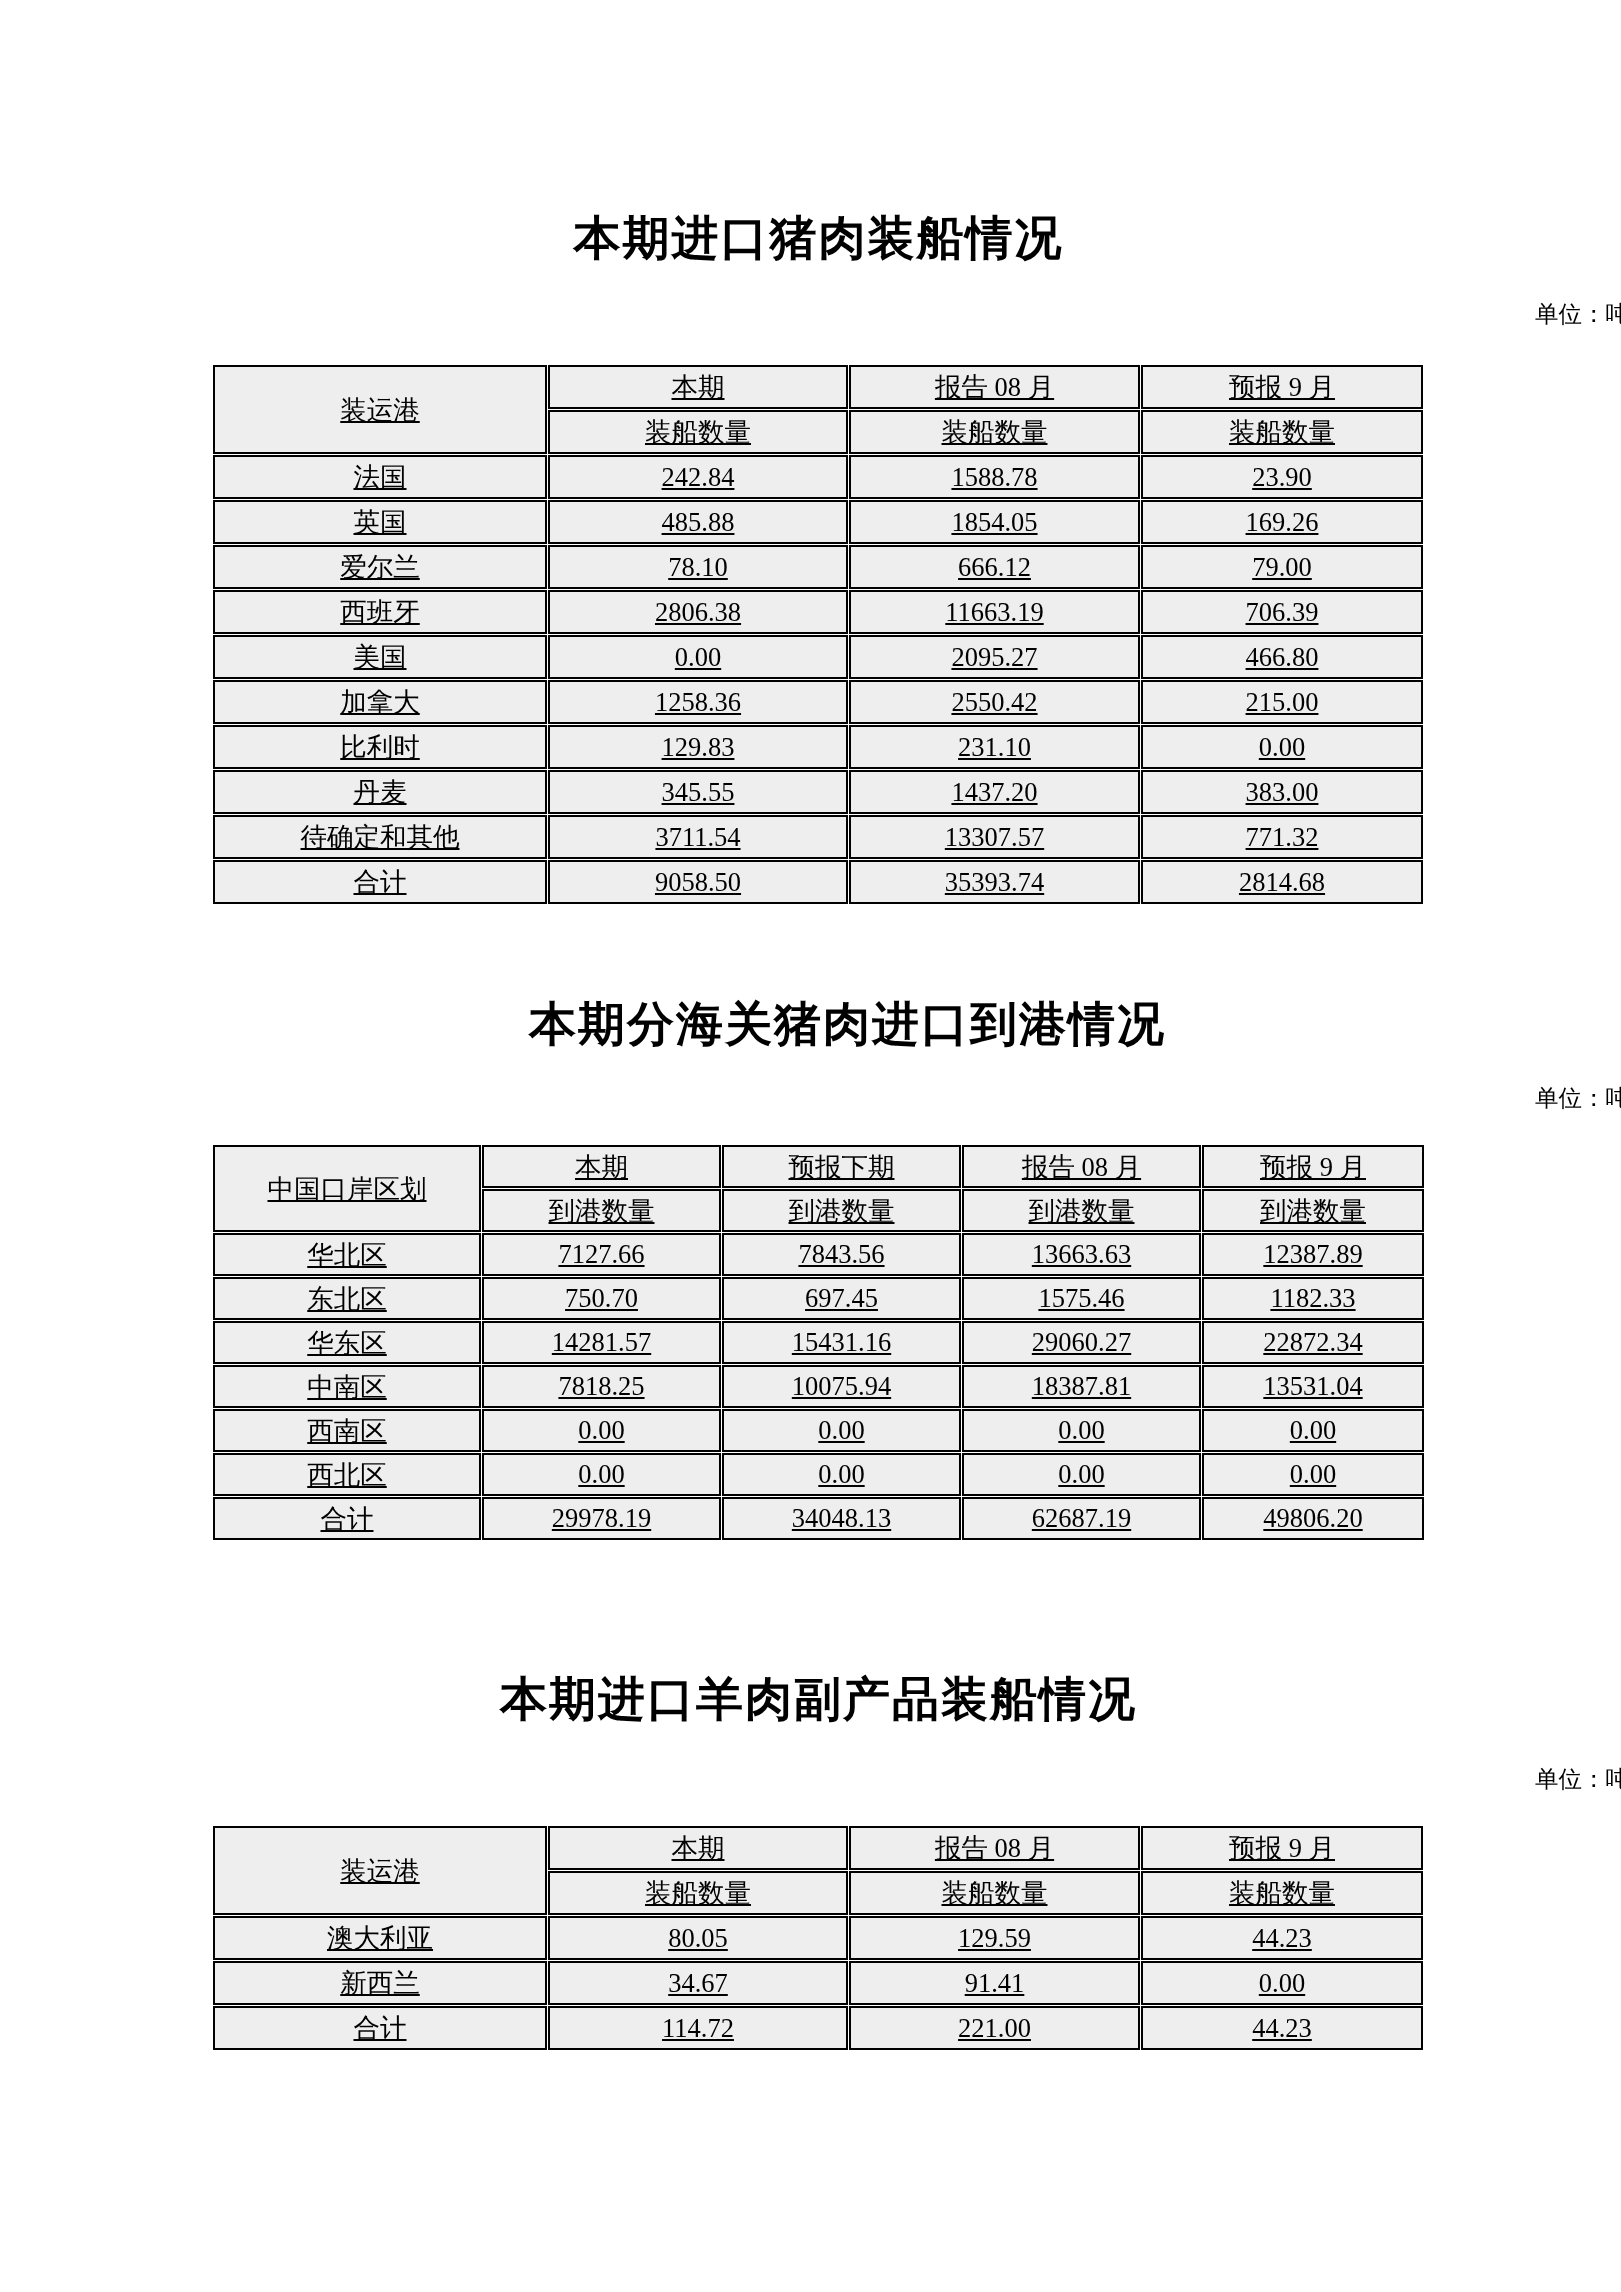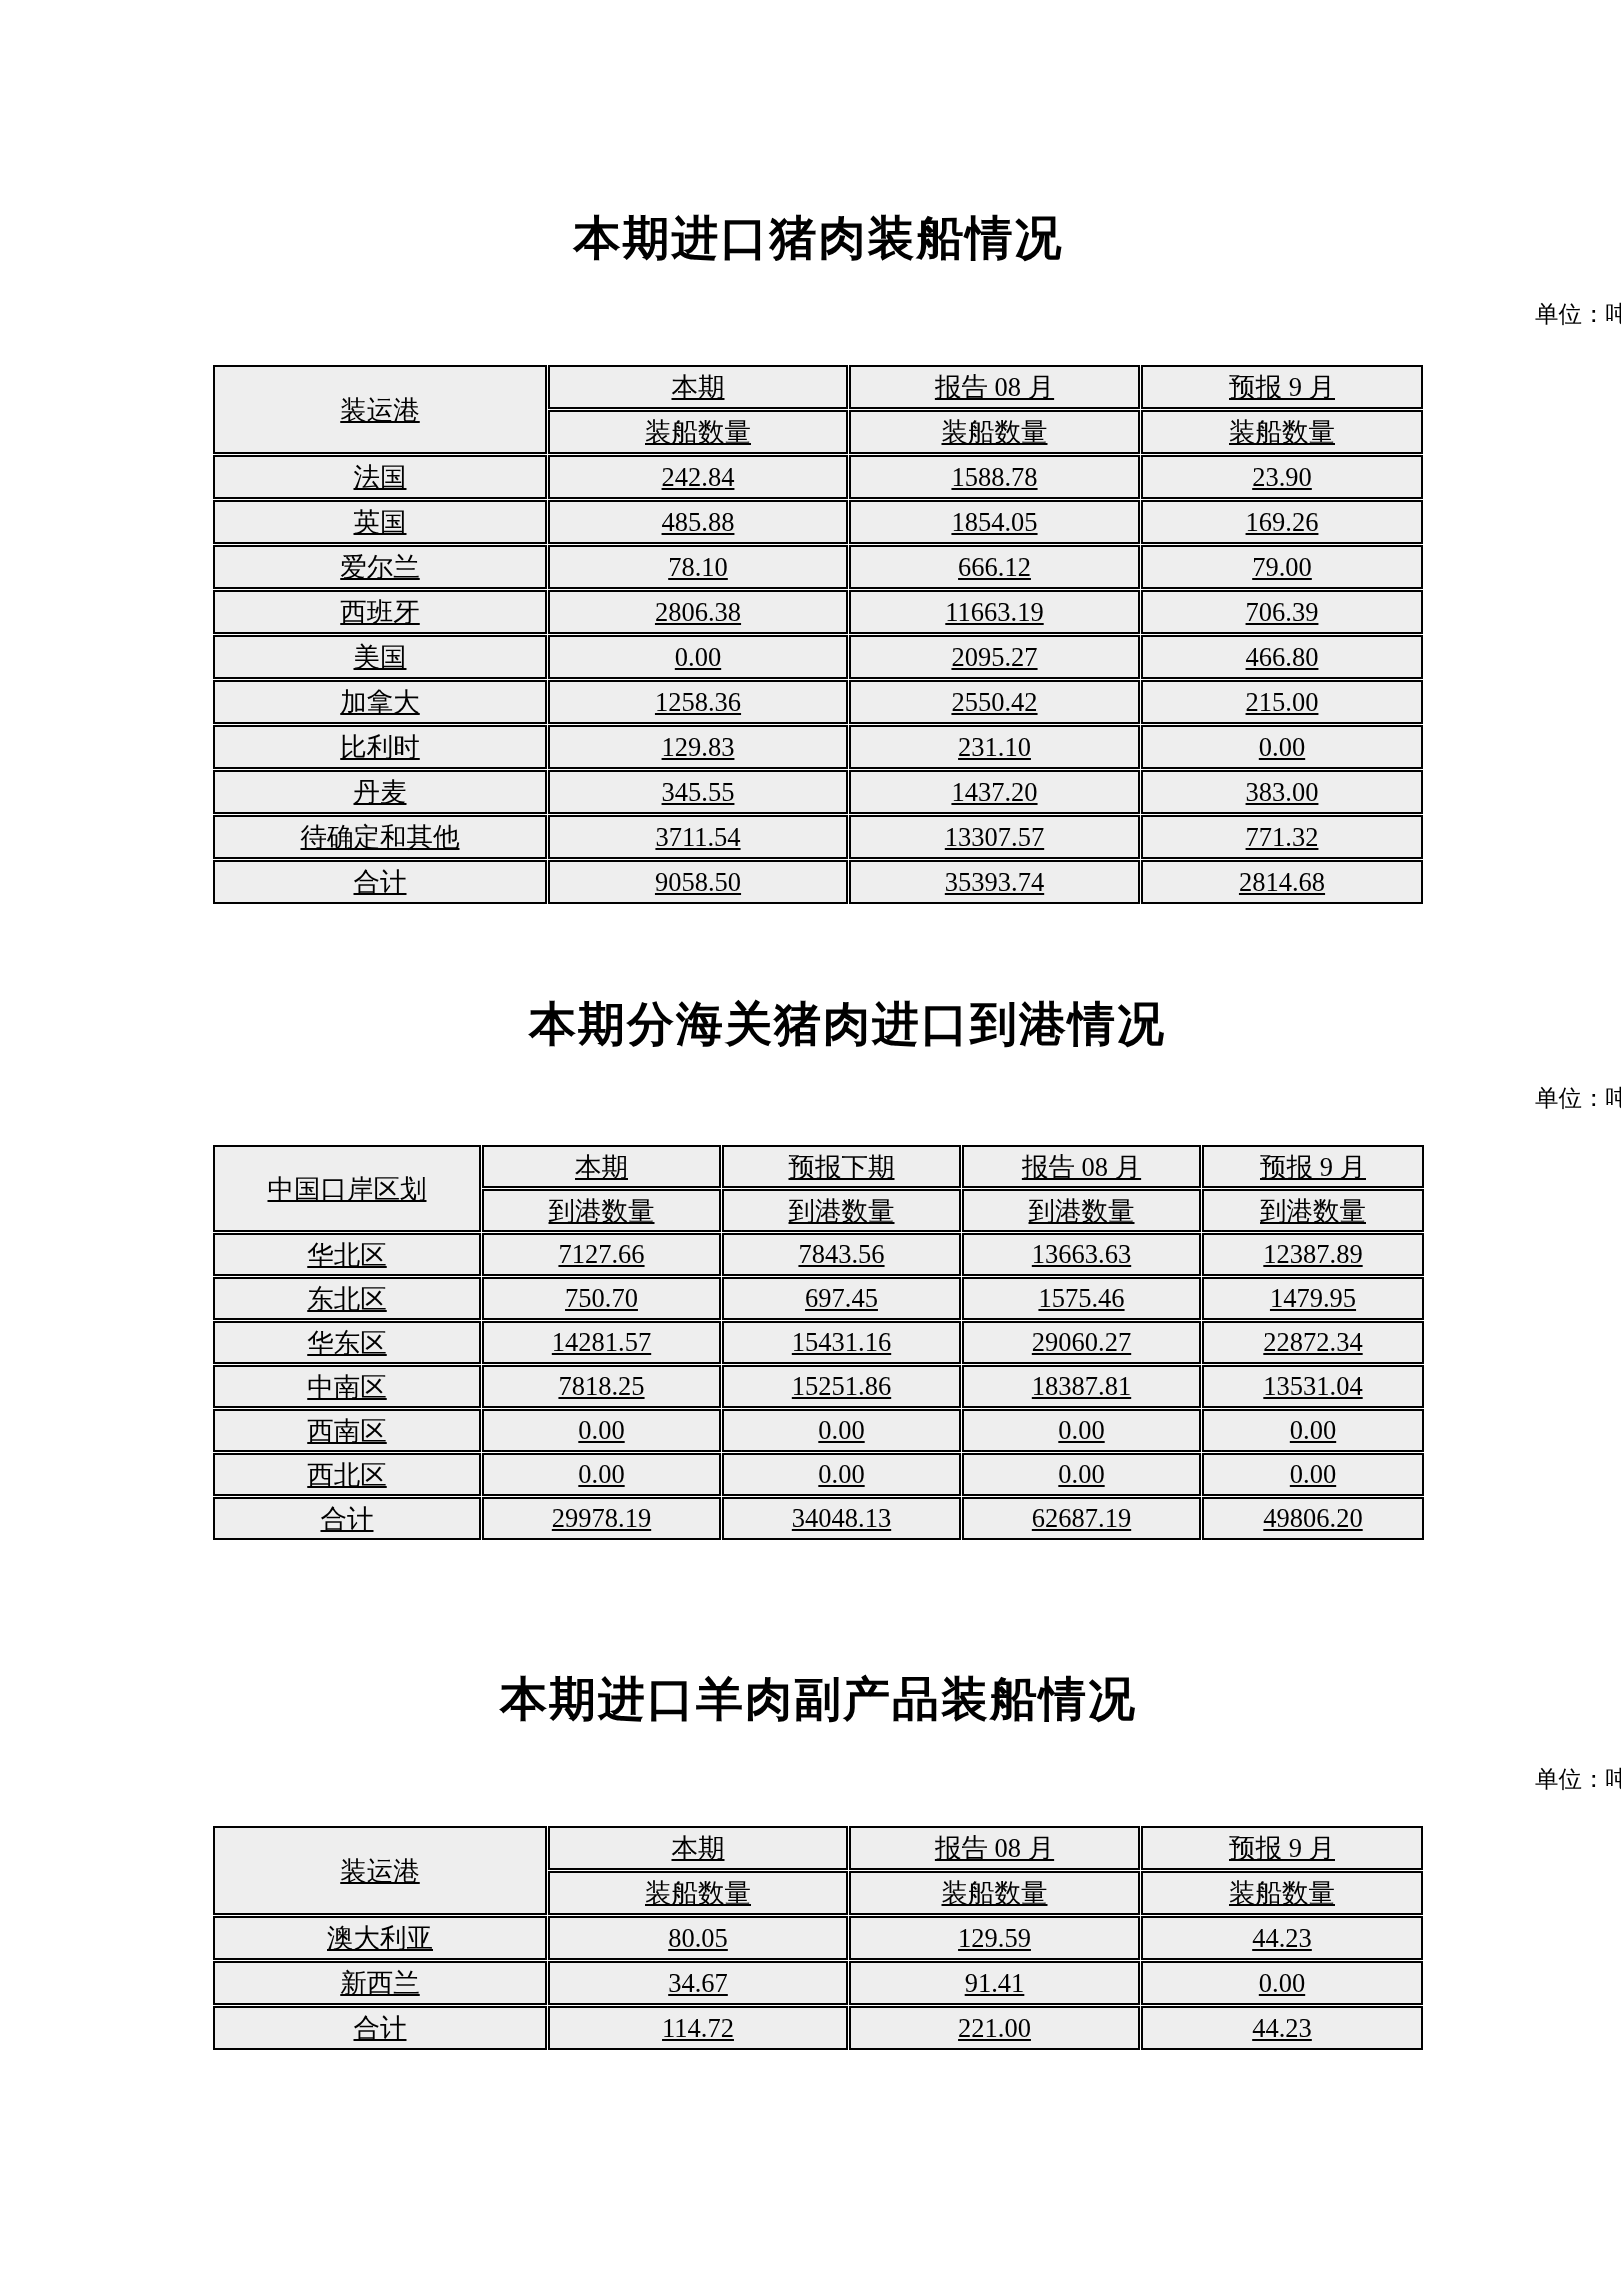--- a/index.html
+++ b/index.html
@@ -190,33 +190,33 @@
       <td>7127.66</td>
       <td>7843.56</td>
       <td>13663.63</td>
       <td>12387.89</td>
     </tr>
     <tr>
       <td>东北区</td>
       <td>750.70</td>
       <td>697.45</td>
       <td>1575.46</td>
-      <td>1479.95</td>
+      <td>1182.33</td>
     </tr>
     <tr>
       <td>华东区</td>
       <td>14281.57</td>
       <td>15431.16</td>
       <td>29060.27</td>
       <td>22872.34</td>
     </tr>
     <tr>
       <td>中南区</td>
       <td>7818.25</td>
-      <td>15251.86</td>
+      <td>10075.94</td>
       <td>18387.81</td>
       <td>13531.04</td>
     </tr>
     <tr>
       <td>西南区</td>
       <td>0.00</td>
       <td>0.00</td>
       <td>0.00</td>
       <td>0.00</td>
     </tr>

